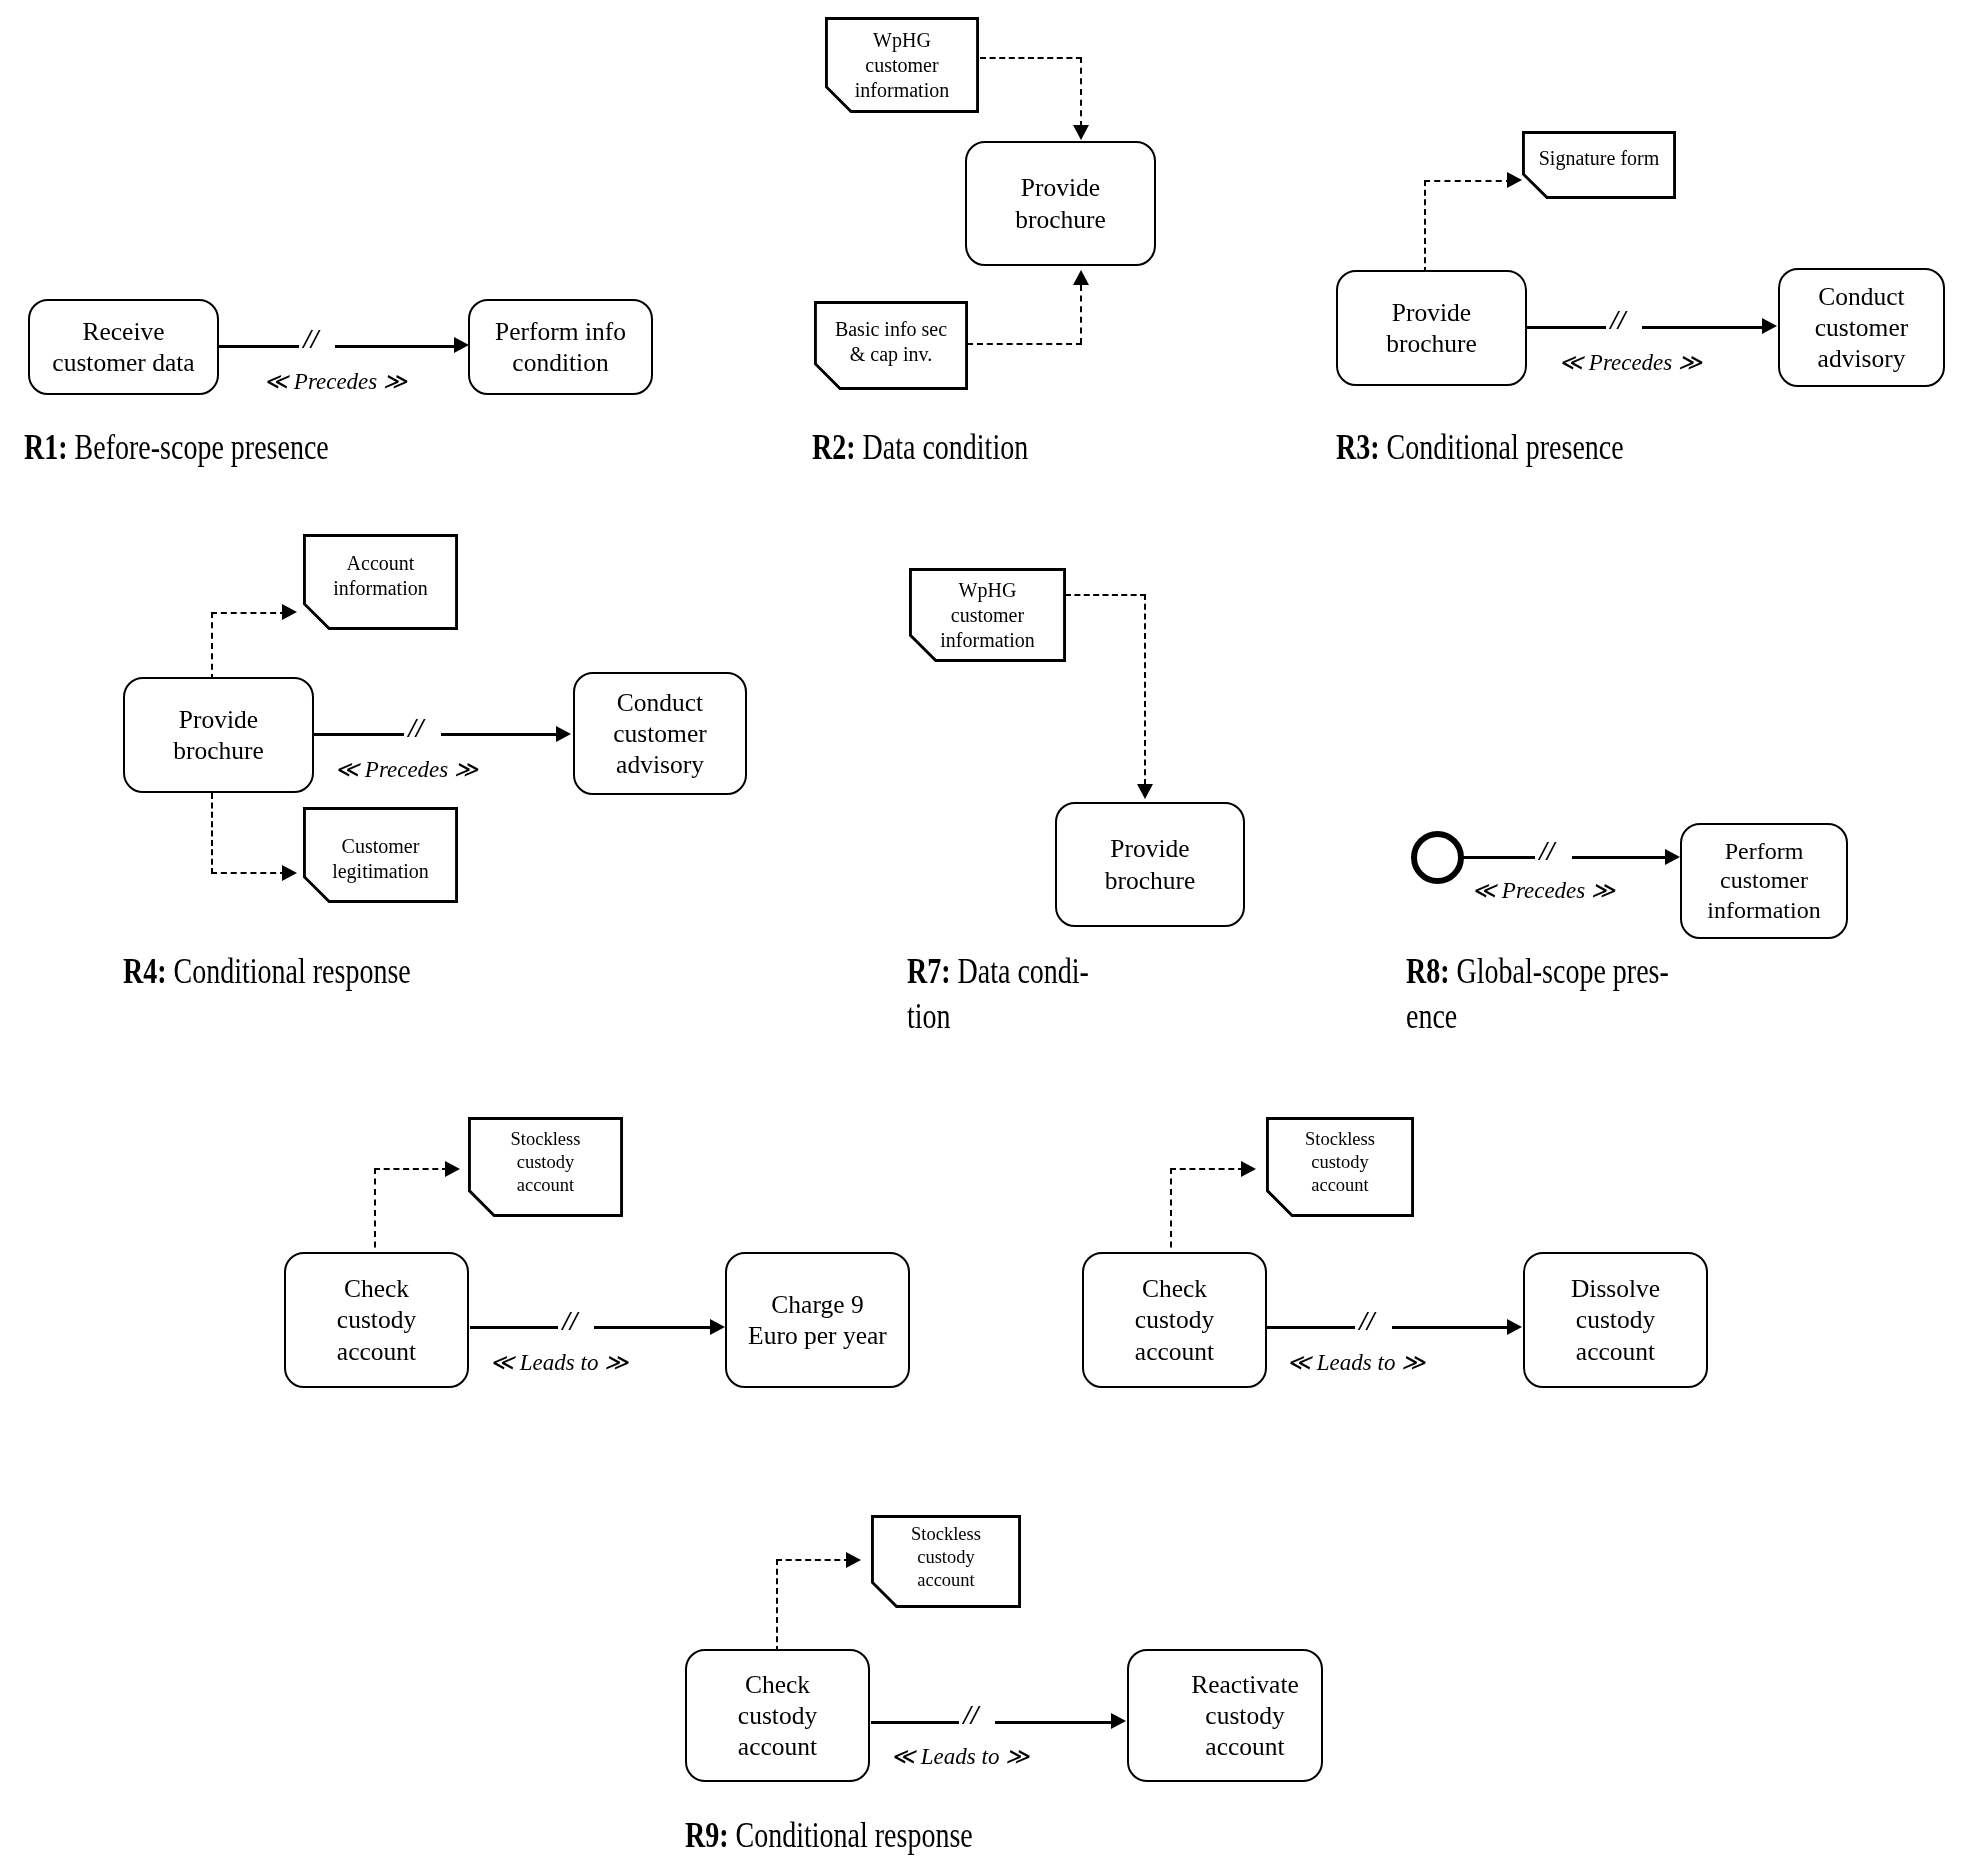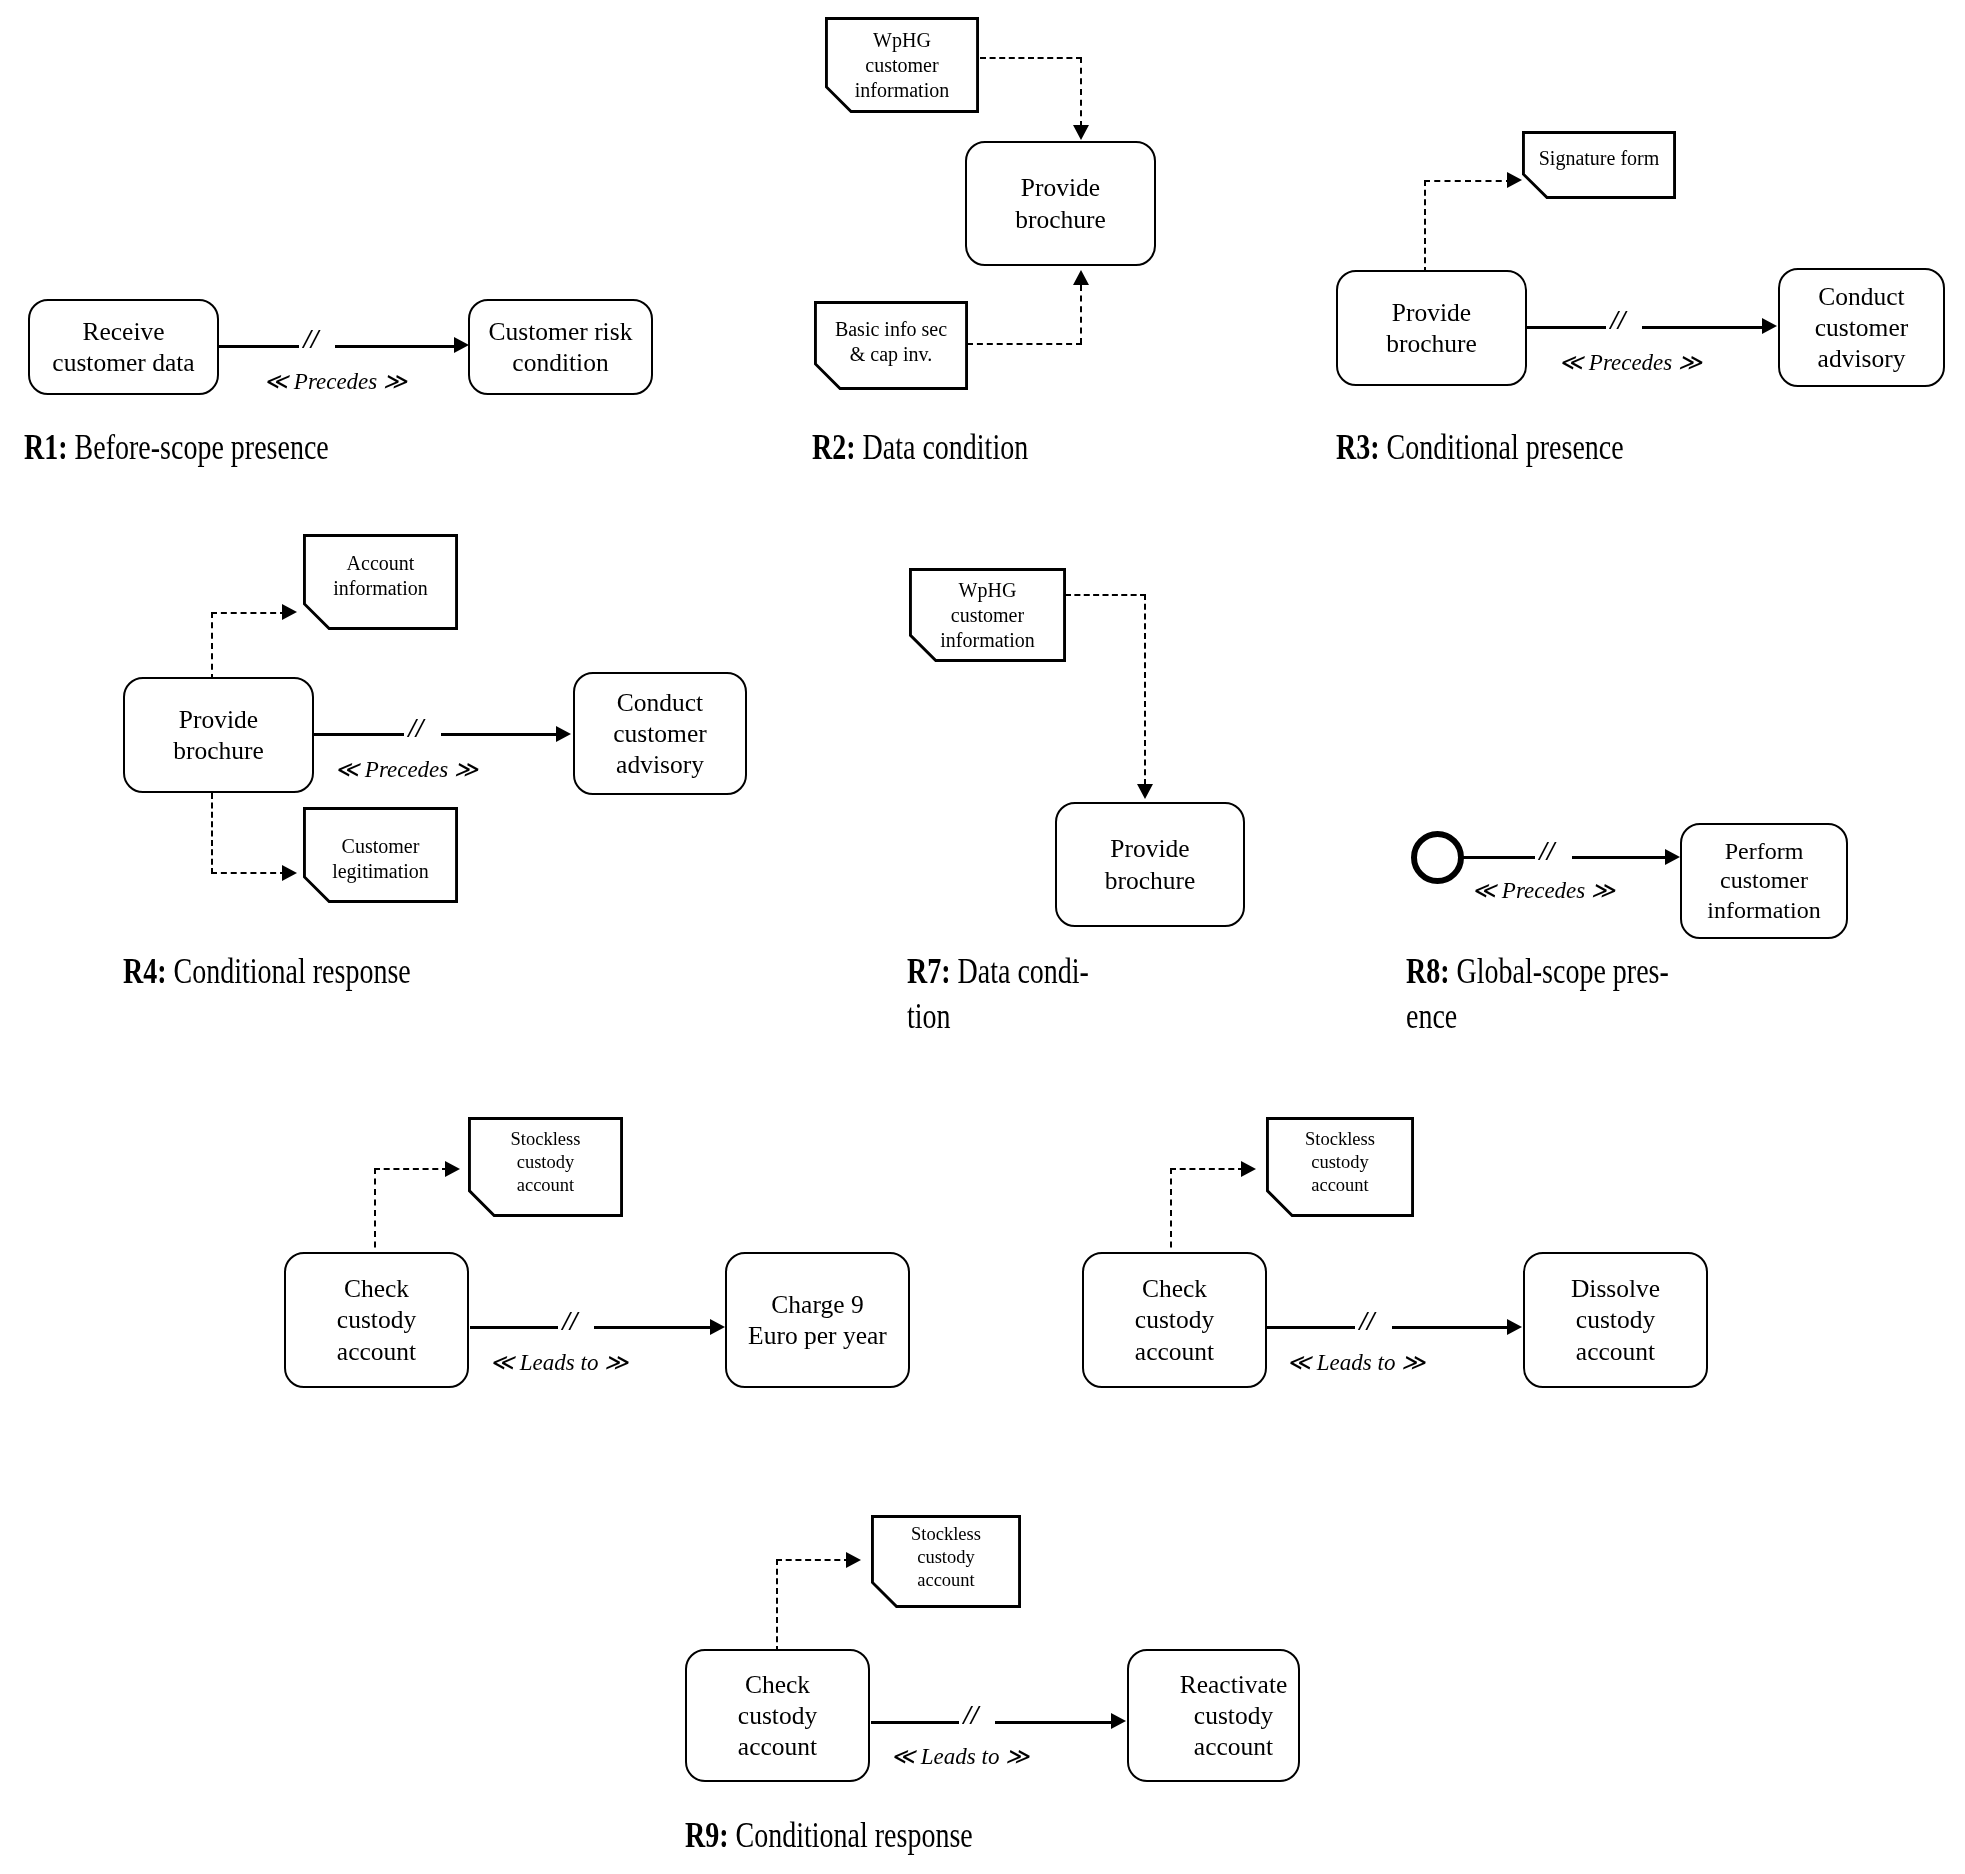--- a/index.html
+++ b/index.html
@@ -61,21 +61,21 @@
   </div>
 
   <div class="ln hline" style="left:219px;top:345px;width:81px;"></div>
   <div class="slash" style="left:299px;top:326px;">//</div>
   <div class="ln hline" style="left:335px;top:345px;width:119px;"></div>
   <div class="arrow-r" style="left:454px;top:337px;"></div>
 
   <div class="stereo" style="left:264px;top:368px;">≪ Precedes ≫</div>
 
   <div class="act" style="left:468px;top:299px;width:185px;height:96px;font-size:25.5px;">
-    <span><i style="font-style:normal">Customer risk</i><br><i style="font-style:normal">condition</i></span>
+    <span><i style="font-style:normal">Perform info</i><br><i style="font-style:normal">condition</i></span>
   </div>
 
   <div class="cap" style="left:24px;top:426px;">
     <b>R1:</b>
     <span>Before-scope presence</span>
   </div>
 </div>
 
 <div class="fig">
   <div class="dobj" style="left:825px;top:17.4px;width:154px;height:96px;font-size:20px;">
@@ -343,21 +343,21 @@
     <span><i style="font-style:normal">Check</i><br><i style="font-style:normal">custody</i><br><i style="font-style:normal">account</i></span>
   </div>
 
   <div class="ln hline" style="left:871px;top:1721px;width:90px;"></div>
   <div class="slash" style="left:959px;top:1702px;">//</div>
   <div class="ln hline" style="left:995px;top:1721px;width:116px;"></div>
   <div class="arrow-r" style="left:1111px;top:1713px;"></div>
 
   <div class="stereo" style="left:891px;top:1743px;">≪ Leads to ≫</div>
 
-  <div class="act" style="left:1127px;top:1649px;width:173px;height:133px;font-size:25.5px;padding-left:40px;">
+  <div class="act" style="left:1127px;top:1649px;width:196px;height:133px;font-size:25.5px;padding-left:40px;">
     <span><i style="font-style:normal">Reactivate</i><br><i style="font-style:normal">custody</i><br><i style="font-style:normal">account</i></span>
   </div>
 
   <div class="cap" style="left:685px;top:1814px;">
     <b>R9:</b>
     <span>Conditional response</span>
   </div>
 </div>
 
 

